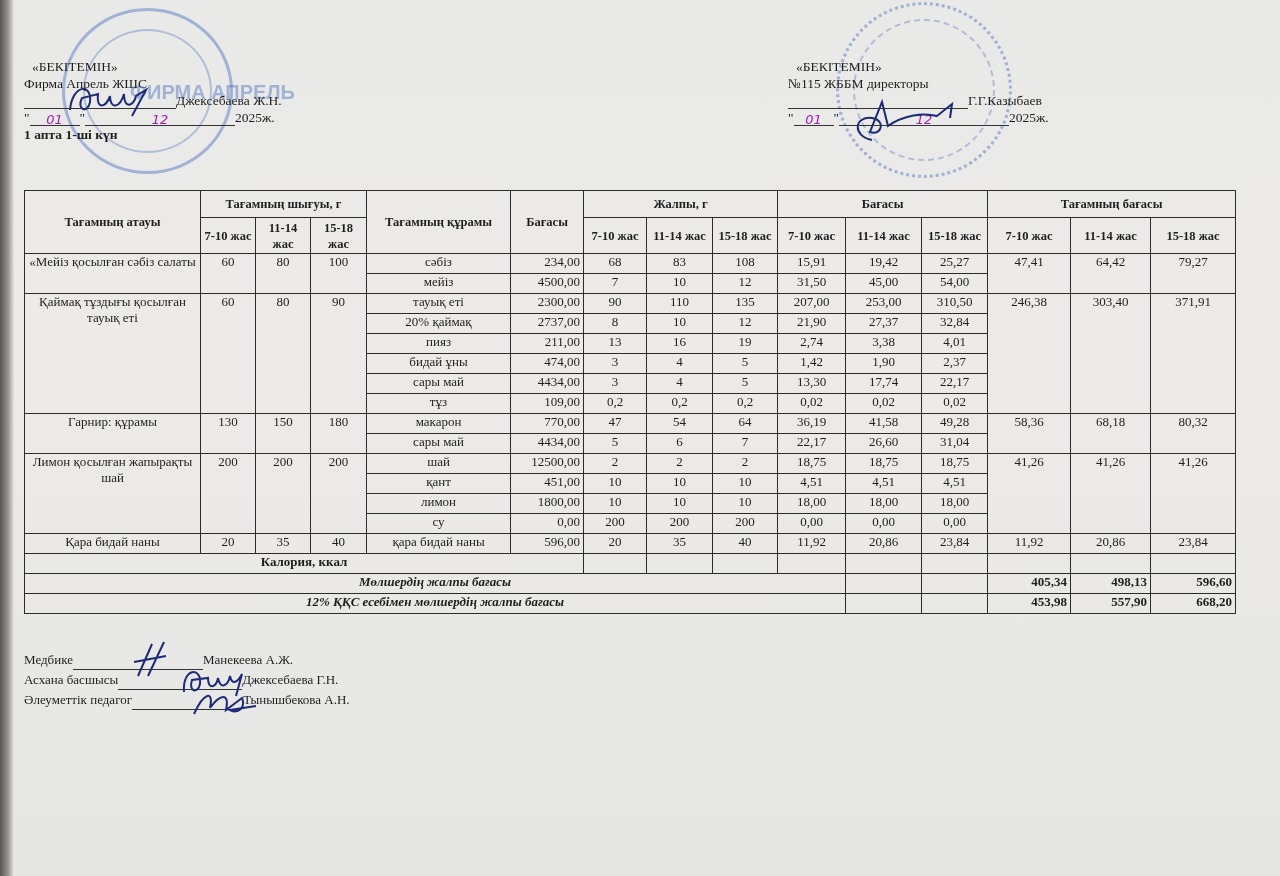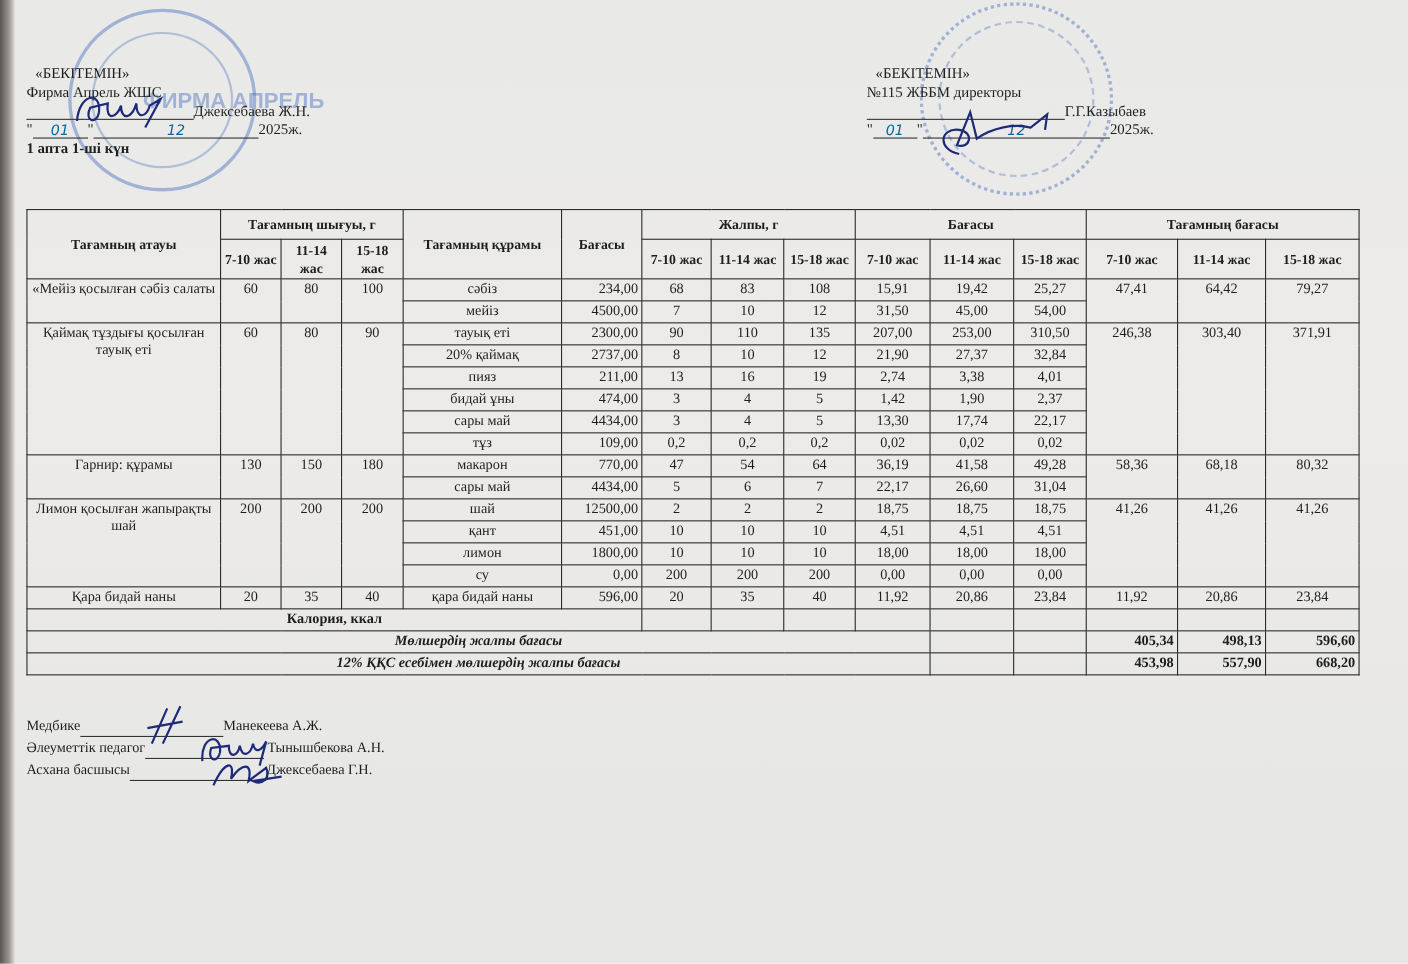--- a/index.html
+++ b/index.html
@@ -9,21 +9,21 @@
     font-family: "Liberation Serif", serif;
     color:#1e1e1e;
     position:relative;
   }
   .paper-edge { position:absolute; left:0; top:0; width:14px; height:876px; background:linear-gradient(90deg,#5b5550,#9c9792 60%,#e6e6e4); }
   .approve { position:absolute; font-size:13.5px; line-height:17px; }
   .approve .line { white-space:nowrap; }
   .approve.left { left:24px; top:58px; }
   .approve.right { left:788px; top:58px; }
   .bold { font-weight:bold; }
-  .hand { font-family:"DejaVu Sans", sans-serif; font-style:italic; color:#0369a1; font-size:13px; }
+  .hand { font-family:"DejaVu Sans", sans-serif; font-style:italic; color:#a21caf; font-size:13px; }
   .u { display:inline-block; border-bottom:1px solid #333; height:14px; vertical-align:bottom; }
   .stamp { position:absolute; border-radius:50%; border:3px solid rgba(70,110,190,0.45); pointer-events:none; }
   .stamp.s1 { left:62px; top:8px; width:165px; height:160px; }
   .stamp.s1::after { content:""; position:absolute; left:18px; top:18px; right:18px; bottom:18px; border-radius:50%; border:2px solid rgba(70,110,190,0.35); }
   .stamp.s2 { left:836px; top:2px; width:170px; height:170px; border-style:dotted; }
   .stamp.s2::after { content:""; position:absolute; left:14px; top:14px; right:14px; bottom:14px; border-radius:50%; border:2px dashed rgba(70,110,190,0.35); }
   .stamp-text { position:absolute; color:rgba(70,110,190,0.45); font-family:"Liberation Sans",sans-serif; font-weight:bold; font-size:20px; }
   .sig { position:absolute; }
   table.menu {
     position:absolute; left:24px; top:190px; width:1191px;
@@ -339,24 +339,24 @@
         <td class="r">668,20</td>
       </tr>
     </tbody>
 </table>
 
 <div class="footer">
   <div class="row">
     <span>Медбике</span><span class="u" style="width:130px;"></span><span>Манекеева А.Ж.</span>
   </div>
   <div class="row">
+    <span>Асхана басшысы</span><span class="u" style="width:124px;"></span><span>Джексебаева Г.Н.</span>
+  </div>
+  <div class="row">
     <span>Әлеуметтік педагог</span><span class="u" style="width:108px;"></span> <span>Тынышбекова А.Н.</span>
-  </div>
-  <div class="row">
-    <span>Асхана басшысы</span><span class="u" style="width:124px;"></span><span>Джексебаева Г.Н.</span>
   </div>
 </div>
 <svg class="sig" style="left:130px;top:640px;" width="40" height="40">
   <path d="M8 36 L 22 4 M 18 36 L 34 2 M 4 22 L 36 16" fill="none" stroke="#1c2a78" stroke-width="2"></path>
 </svg>
 <svg class="sig" style="left:178px;top:662px;" width="70" height="36">
   <path d="M6 30 C 4 6, 24 4, 22 22 C 20 32, 10 30, 14 18 L 30 16 C 30 28, 38 26, 40 16 C 42 28, 50 24, 52 14 C 54 24, 60 20, 64 12 L 58 34" fill="none" stroke="#1c2a78" stroke-width="2"></path>
 </svg>
 <svg class="sig" style="left:190px;top:688px;" width="70" height="30">
   <path d="M4 26 C 14 4, 24 2, 20 20 C 30 6, 40 4, 36 22 L 52 10 C 56 20, 48 26, 40 22 L 66 18" fill="none" stroke="#1c2a78" stroke-width="2"></path>

